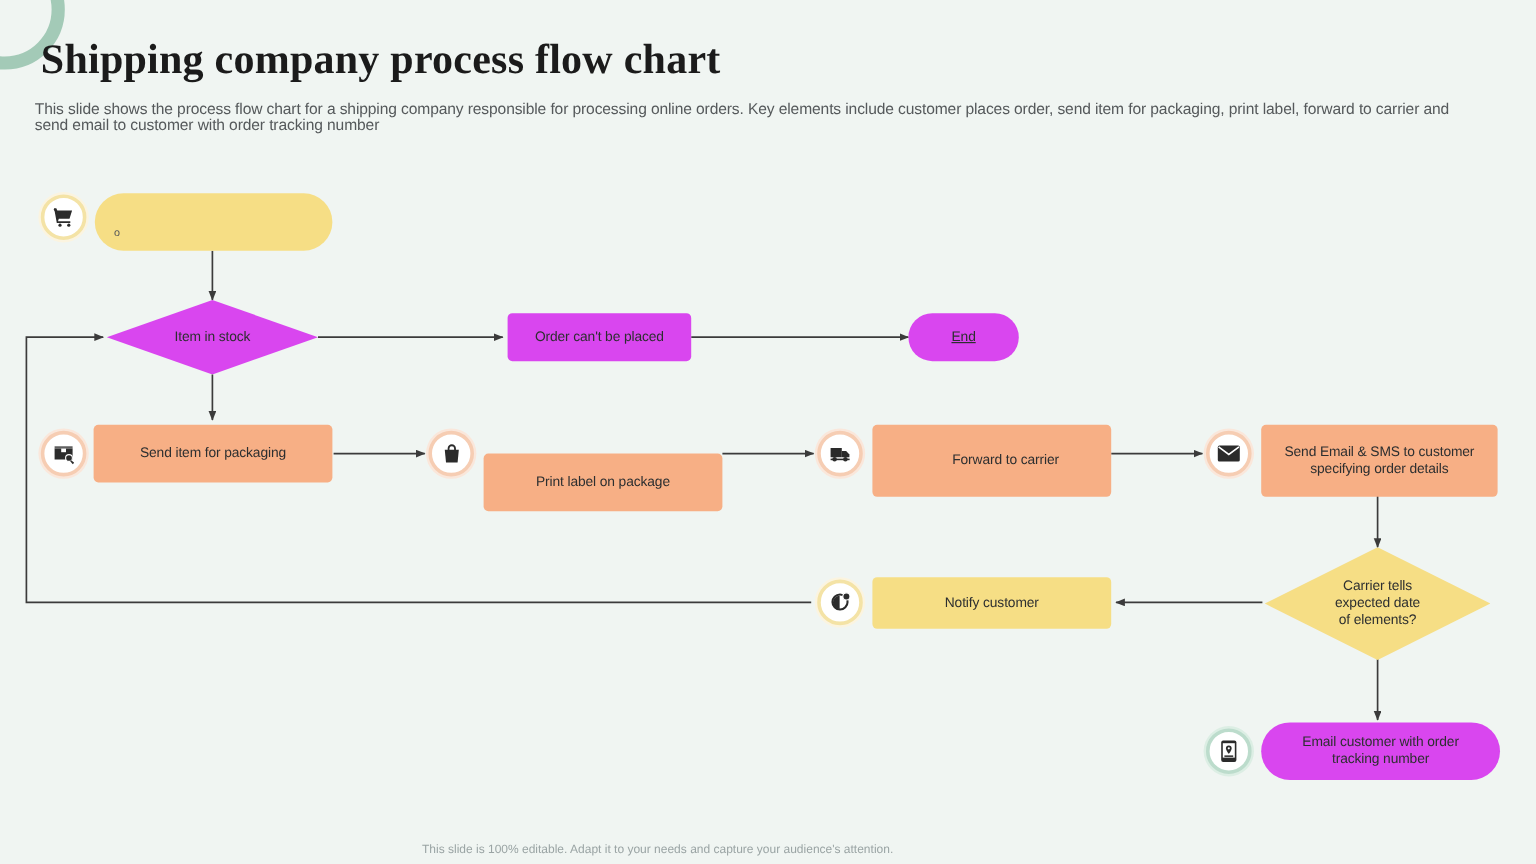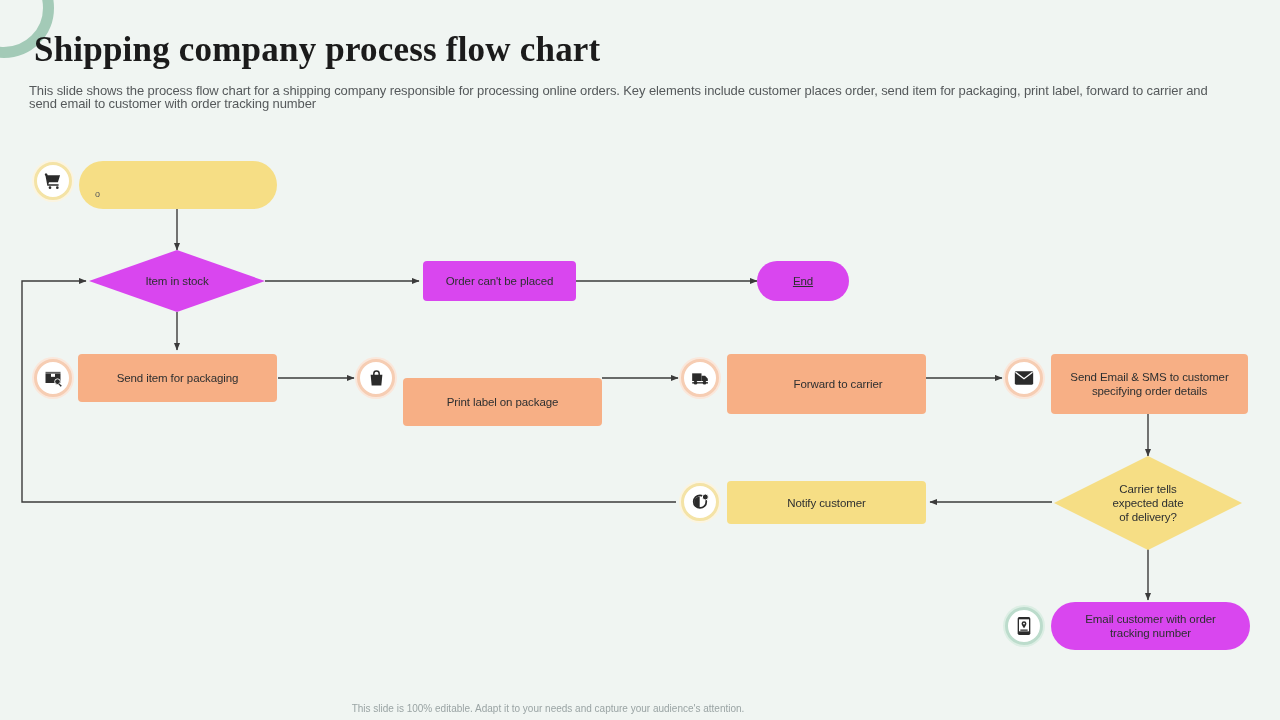--- a/index.html
+++ b/index.html
@@ -236,21 +236,21 @@
       <span>Send Email &amp; SMS to customer</span><br>
       <span>specifying order details</span>
     </span>
   </div>
 
   <div class="node diamond" style="left:1054px; top:456px; width:188px; height:94px;">
     <div class="dia-shape fill-yellow"></div>
     <span class="node-label">
       <span>Carrier tells</span><br>
       <span>expected date</span><br>
-      <span>of delivery?</span>
+      <span>of elements?</span>
     </span>
   </div>
 
   <div class="icon-badge ring-yellow" style="left:681px; top:483px;">
     <svg width="20" height="20" viewBox="0 0 24 24" fill="#2b2b2b">
       <path d="M12 3a8.6 8.6 0 1 0 0 17.2 8.6 8.6 0 0 0 0-17.2zm0 2.1a6.5 6.5 0 1 1 0 13 6.5 6.5 0 0 1 0-13z"></path>
       <path d="M11.6 5.4a6.6 6.6 0 0 0 0 13.2z"></path>
       <circle cx="18.4" cy="6" r="3.6" fill="#2b2b2b" stroke="#ffffff" stroke-width="1.2"></circle>
     </svg>
   </div>

